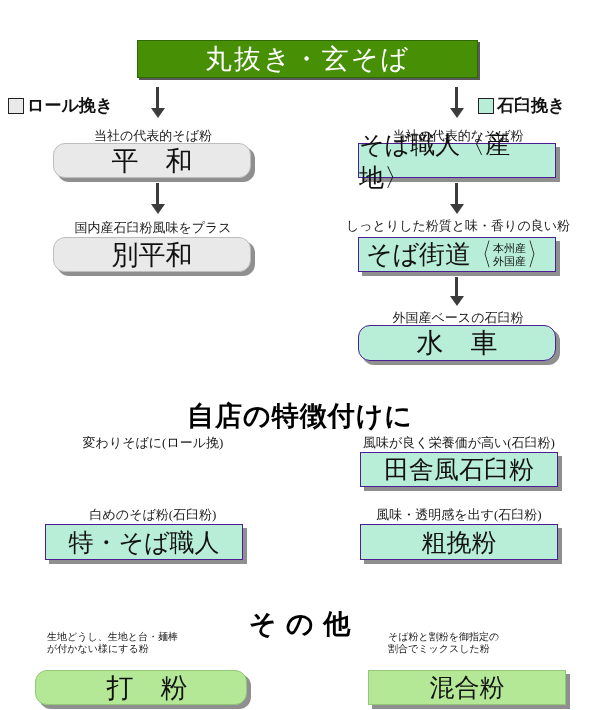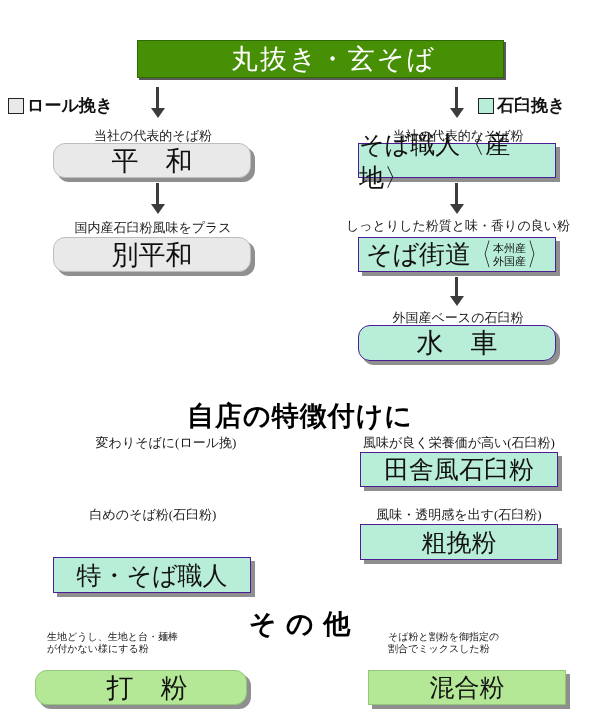--- a/index.html
+++ b/index.html
@@ -6,21 +6,21 @@
   .stage{
     position:relative;width:600px;height:710px;background:#fff;overflow:hidden;
     font-family:"Liberation Serif","DejaVu Serif",serif;color:#111;
   }
   
   .root-box{
     position:absolute;left:137px;top:40px;width:339px;height:36px;
     background:var(--root_green);border:1px solid var(--root_border);
     box-shadow:2px 2px 0 #5a5a5a;
     display:flex;align-items:center;justify-content:center;
-    color:#fff;font-size:27px;letter-spacing:2px;padding-left:26px;
+    color:#fff;font-size:27px;letter-spacing:2px;
   }
   
   .legend{position:absolute;display:flex;align-items:center;gap:3px;font-size:17px;font-weight:600;}
   .legend .swatch{width:16px;height:16px;border:1px solid #222;box-sizing:border-box;}
   .legend-roll{left:8px;top:94px;}
   .legend-roll .swatch{background:var(--gray_fill);}
   .legend-stone{left:478px;top:94px;}
   .legend-stone .swatch{background:var(--cyan_fill);}
   
   .arrow{position:absolute;width:3px;background:#3c3c3c;}
@@ -101,29 +101,29 @@
     <span class="bracket">〉</span>
   </div>
 
   <div class="cap" style="left:358px;top:310px;width:200px;">外国産ベースの石臼粉</div>
   <div class="pbox cyan big" style="left:358px;top:325px;width:196px;height:34px;">
       <span>水　車</span>
     </div>
 
   <div class="heading" style="top:398px;">自店の特徴付けに</div>
 
-  <div class="cap" style="left:66px;top:435px;width:200px;">変わりそばに(ロール挽)</div>
+  <div class="cap" style="left:53px;top:435px;width:200px;">変わりそばに(ロール挽)</div>
 
   <div class="cap" style="left:349px;top:435px;width:220px;">風味が良く栄養価が高い(石臼粉)</div>
   <div class="pbox cyan" style="left:360px;top:452px;width:196px;">
       <span>田舎風石臼粉</span>
     </div>
 
   <div class="cap" style="left:53px;top:507px;width:200px;">白めのそば粉(石臼粉)</div>
-  <div class="pbox cyan" style="left:53px;top:524px;width:196px;height:34px;margin-top:33px;">
+  <div class="pbox cyan" style="left:45px;top:524px;width:196px;height:34px;">
       <span>特・そば職人</span>
     </div>
 
   <div class="cap" style="left:349px;top:507px;width:220px;">風味・透明感を出す(石臼粉)</div>
   <div class="pbox cyan" style="left:360px;top:524px;width:196px;height:34px;">
       <span>粗挽粉</span>
     </div>
 
   <div class="heading" style="top:606px;">そ の 他</div>
 

